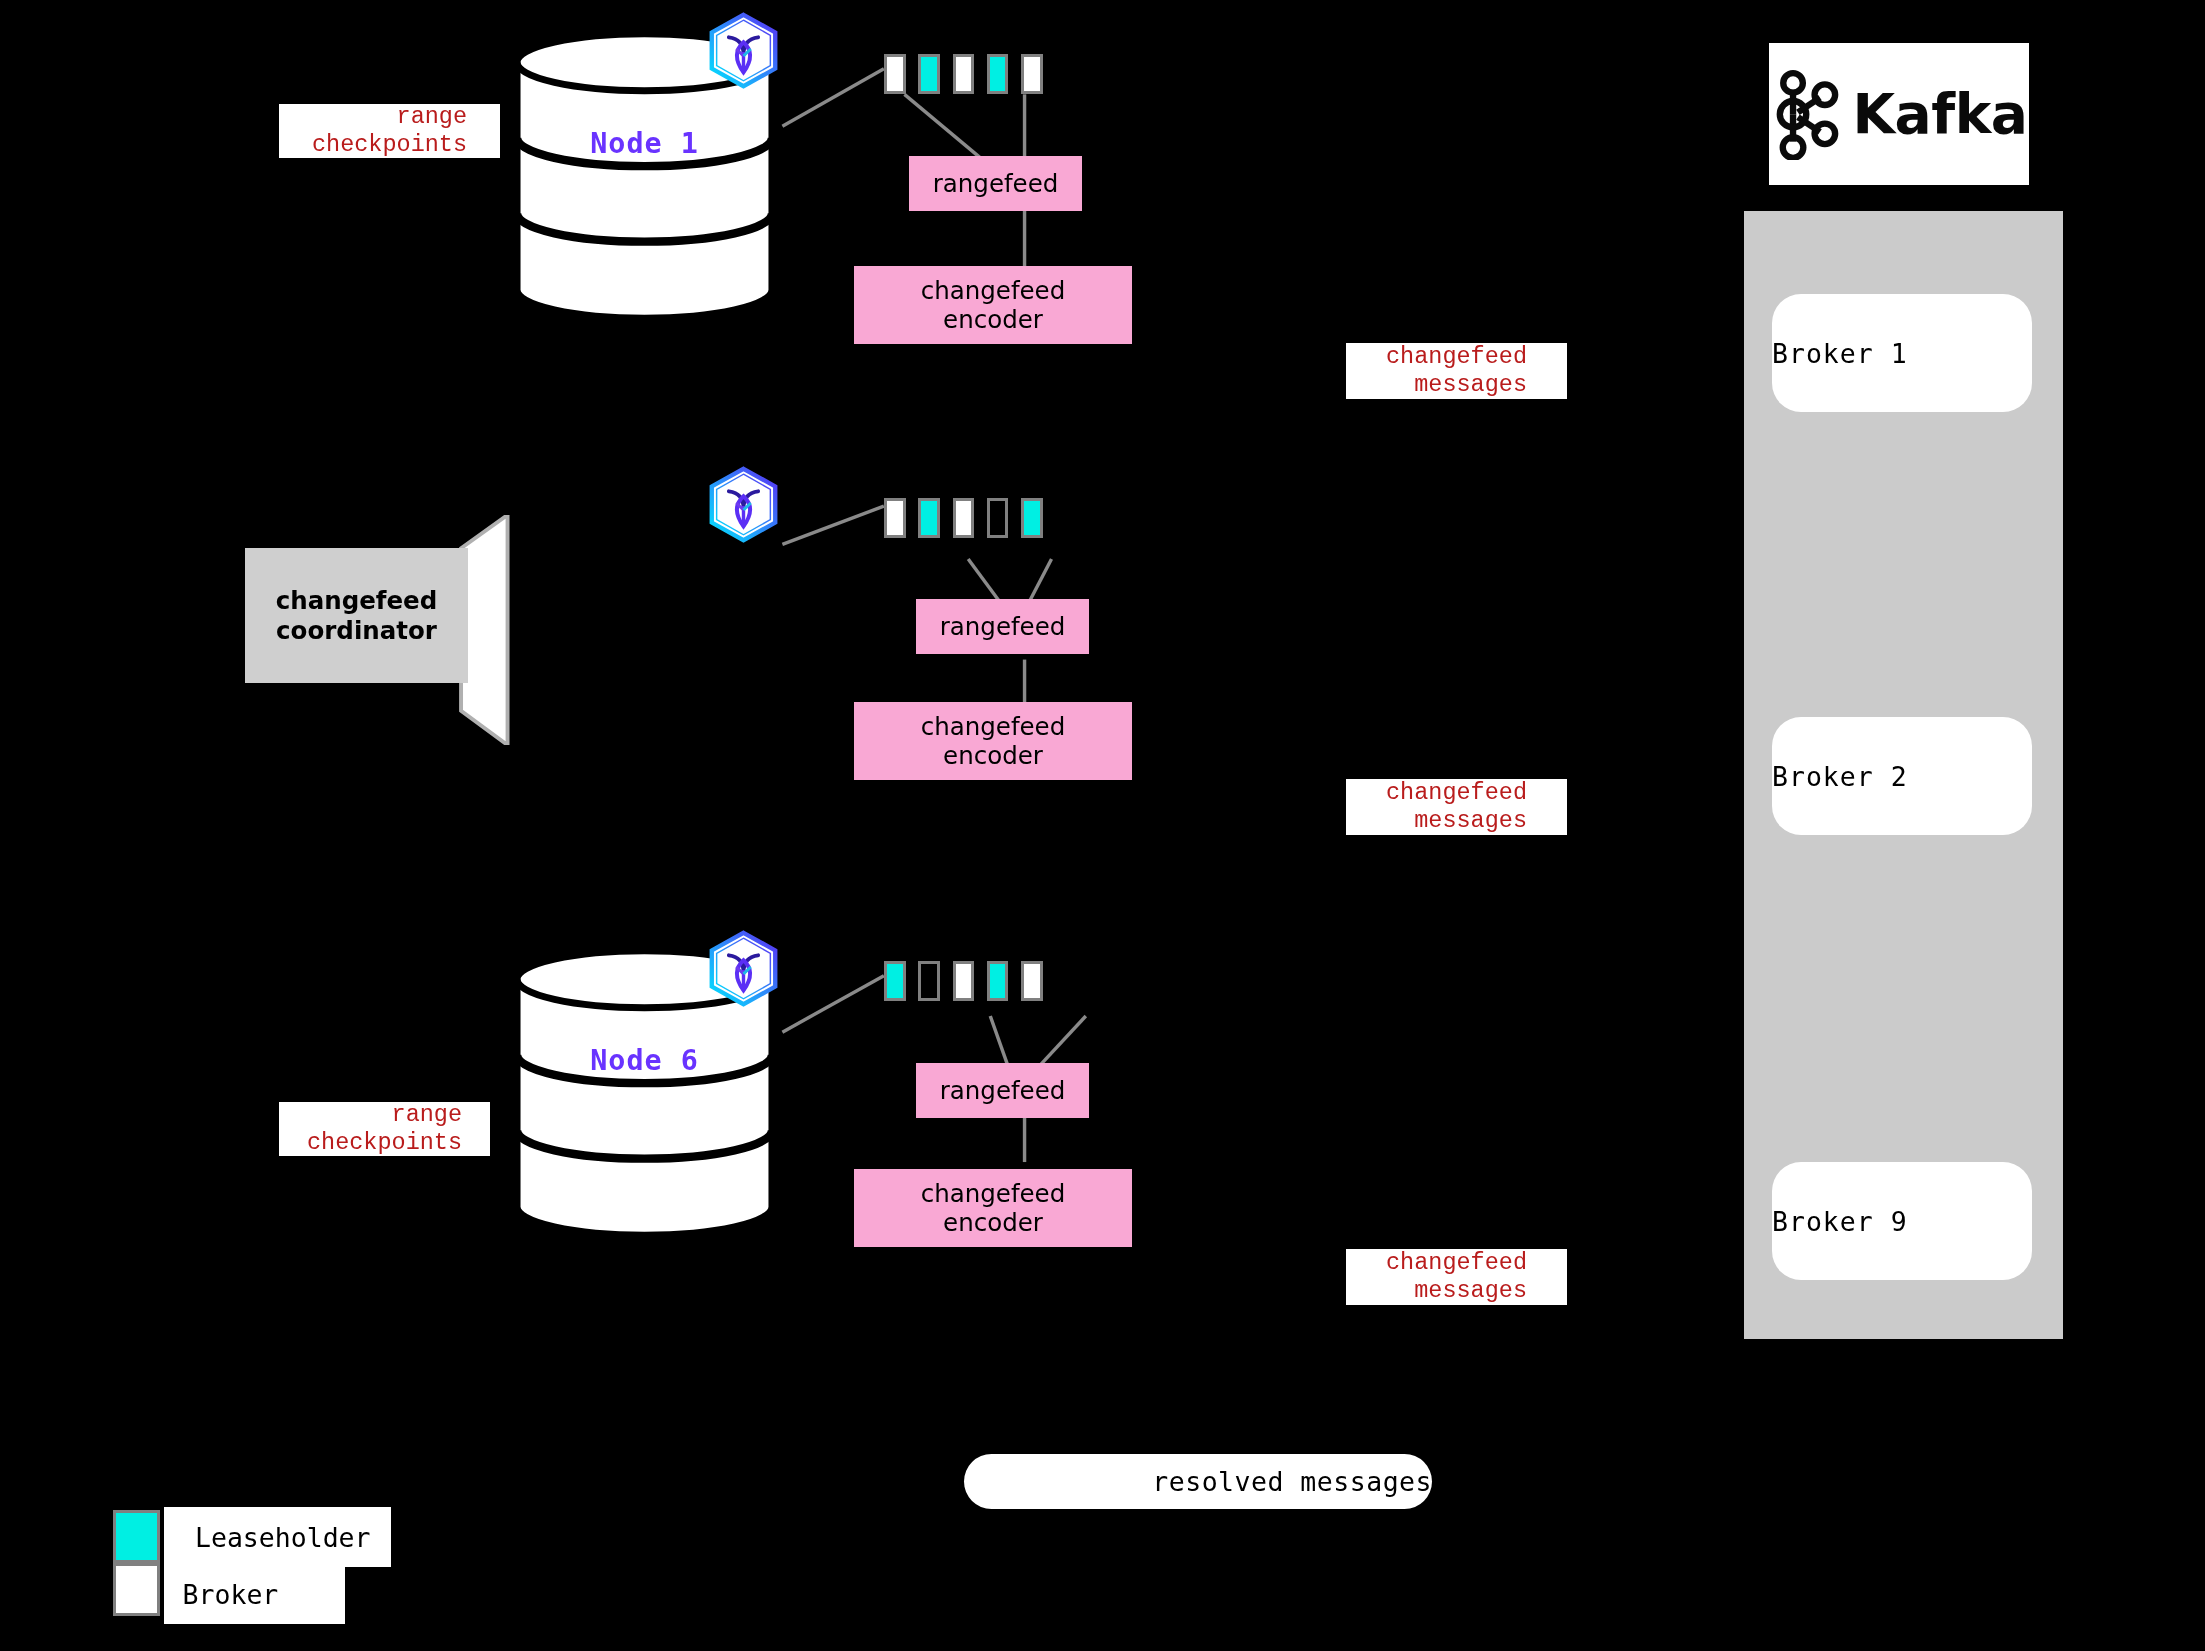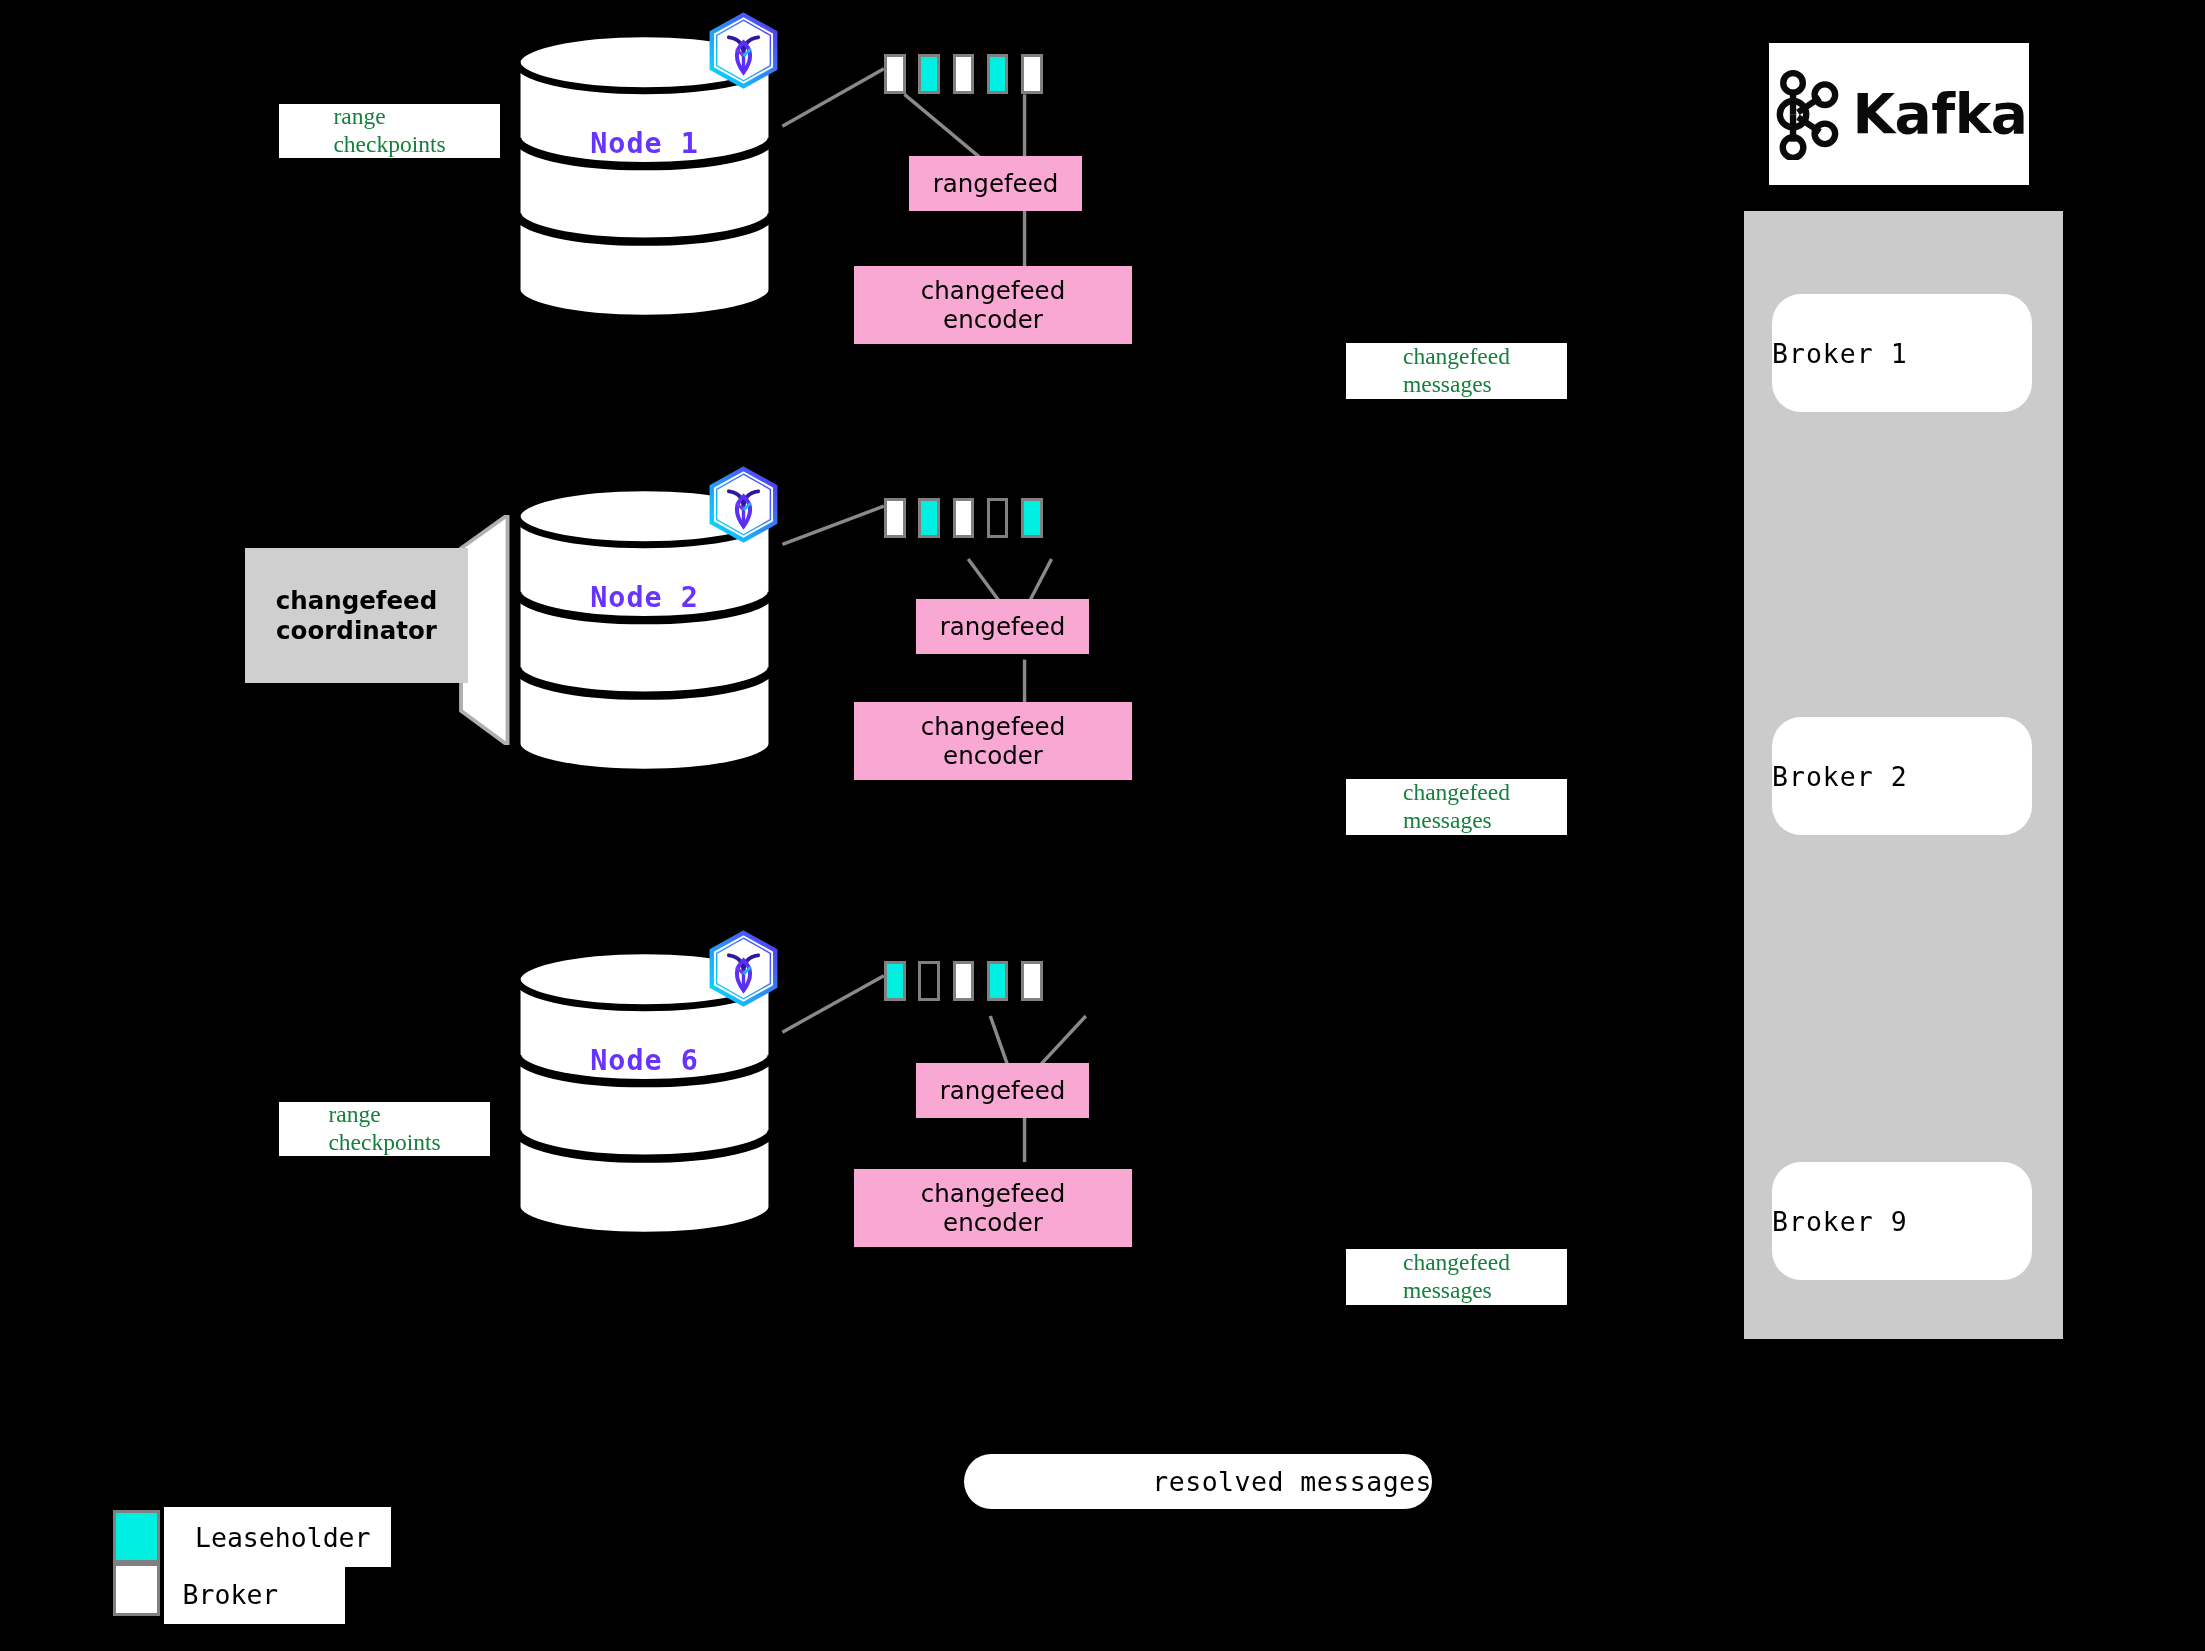--- a/index.html
+++ b/index.html
@@ -7,24 +7,24 @@
     width:2205px;height:1652px;position:relative;overflow:hidden;
     font-family:"DejaVu Sans Mono", monospace;
   }
   #stage{position:absolute;inset:0;width:2205px;height:1652px;}
 
   
   .abs{position:absolute;}
 
   
   .wlabel{
-    position:absolute;background:#ffffff;color:#15803d;
-    font-family:Liberation Serif, serif;
+    position:absolute;background:#ffffff;color:#b91c1c;
+    font-family:Liberation Mono, monospace;
     display:flex;flex-direction:column;align-items:center;justify-content:center;
-    line-height:1.18;text-align:left;white-space:pre;
+    line-height:1.18;text-align:right;white-space:pre;
   }
 
   
   .gbox{
     position:absolute;background:#f9a8d4;color:#000;
     font-family:"DejaVu Sans", sans-serif;
     display:flex;flex-direction:column;align-items:center;justify-content:center;
     line-height:1.2;text-align:center;white-space:pre;
   }
 
@@ -194,29 +194,20 @@
   </div>
 
   <div class="coord" style="left:245px;top:548px;width:223px;height:135px;font-size:24.5px;">
     <span>changefeed
 coordinator</span>
   </div>
   <svg class="abs" style="left:456px;top:515px;" width="108" height="230" viewBox="0 0 220 470">
     <polygon points="10,68 105,0 105,470 10,400" fill="#ffffff" stroke="#b0b0b0" stroke-width="8"></polygon>
   </svg>
 
-  <div class="cyl" style="left:512px;top:483px;width:265px;height:294px;">
-    <svg width="265" height="294" viewBox="0 0 540 600">
-      <path d="M10,68 A260,58 0 0 1 530,68 L530,532 A260,58 0 0 1 10,532 Z" fill="#ffffff" stroke="#000000" stroke-width="14"></path>
-      <path d="M10,68 A260,58 0 0 0 530,68" fill="none" stroke="#000000" stroke-width="14"></path>
-      <path d="M10,222 A260,58 0 0 0 530,222" fill="none" stroke="#000000" stroke-width="17"></path>
-      <path d="M10,376 A260,58 0 0 0 530,376" fill="none" stroke="#000000" stroke-width="17"></path>
-    </svg>
-    <div class="nodelabel" style="top:98px;font-size:28.4px;">Node 2</div>
-  </div>
 
   <div class="crdb" style="left:702px;top:463px;width:83px;height:83px;">
     <svg width="83" height="83" viewBox="0 0 170 170">
       <defs>
         <linearGradient id="g2" x1="0" y1="1" x2="1" y2="0">
           <stop offset="0%" stop-color="#00e5ff"></stop>
             <stop offset="100%" stop-color="#5b2ff5"></stop>
         </linearGradient>
       </defs>
       <polygon points="85,12 150,48 150,122 85,158 20,122 20,48" fill="#ffffff" stroke="url(#g2)" stroke-width="9"></polygon>

